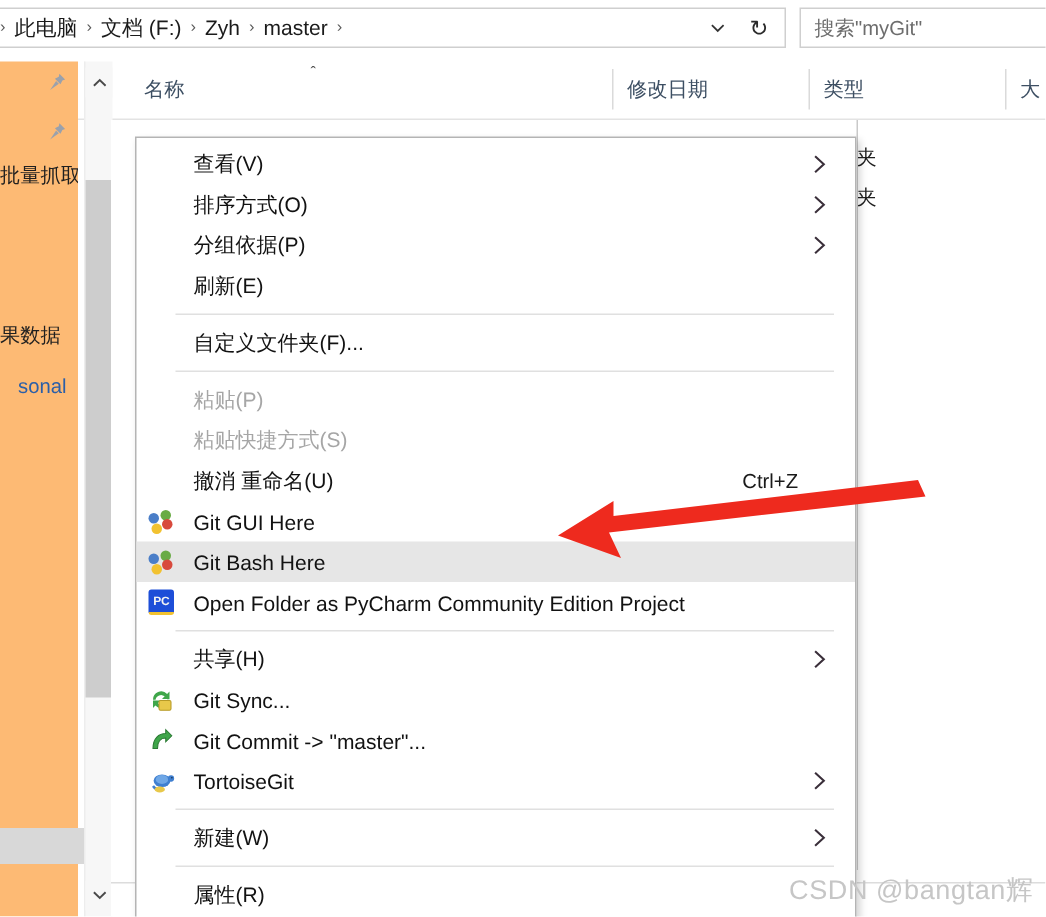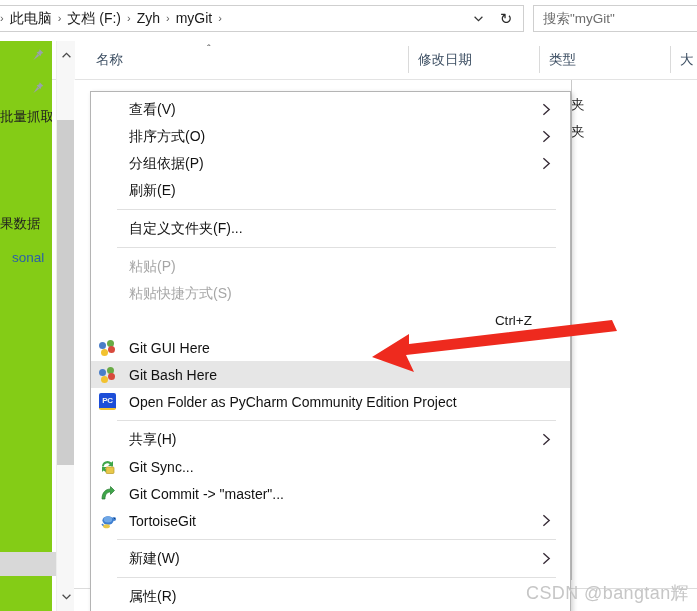--- a/index.html
+++ b/index.html
@@ -68,21 +68,21 @@
     position:absolute;top:5px;width:1px;height:27px;background:#dadada;
   }
   .sortcaret{
     position:absolute;left:207px;top:44px;
     font-size:11px;color:#4f4f4f;line-height:1;
   }
 
   
   .navpane{
     position:absolute;left:0;top:41px;width:52px;height:570px;
-    background:#84cc16;overflow:hidden;
+    background:#fdba74;overflow:hidden;
   }
   .nav-item{
     position:absolute;left:0;width:52px;height:22px;
     display:flex;align-items:center;
     font-size:13.5px;color:#1f1f1f;white-space:nowrap;
   }
   .nav-item.blue{color:#2b5fa8;}
   .pin{
     position:absolute;right:6px;width:14px;height:18px;
   }
@@ -206,21 +206,21 @@
   <div class="addrbar">
     <div class="addrbox">
       <div class="crumbs" id="crumbs">
           <span class="crumb-sep">›</span>
           <span class="crumb">此电脑</span>
           <span class="crumb-sep">›</span>
           <span class="crumb">文档 (F:)</span>
           <span class="crumb-sep">›</span>
           <span class="crumb">Zyh</span>
           <span class="crumb-sep">›</span>
-          <span class="crumb">myGit</span>
+          <span class="crumb">master</span>
           <span class="crumb-sep">›</span>
         </div>
       <div class="addr-drop">
         <svg width="9" height="6" viewBox="0 0 9 6">
             <path d="M0.6 0.8 L4.5 4.6 L8.4 0.8" fill="none" stroke="#333" stroke-width="1.2"></path>
           </svg>
       </div>
       <div class="addr-refresh">↻</div>
     </div>
     <div class="searchbox">
@@ -324,20 +324,21 @@
         <span class="label">自定义文件夹(F)...</span>
       </div>
       <div class="msep"></div>
       <div class="mi disabled noicon">
         <span class="label">粘贴(P)</span>
       </div>
       <div class="mi disabled noicon">
         <span class="label">粘贴快捷方式(S)</span>
       </div>
       <div class="mi noicon">
+        <span class="label">撤消 重命名(U)</span>
         <span class="accel">Ctrl+Z</span>
       </div>
       <div class="mi">
         <span class="ico">
           <span class="ico-git" style="display:block;width:18px;height:18px">
             <i class="b"></i>
             <i class="g"></i>
             <i class="y"></i>
             <i class="r"></i>
           </span>

